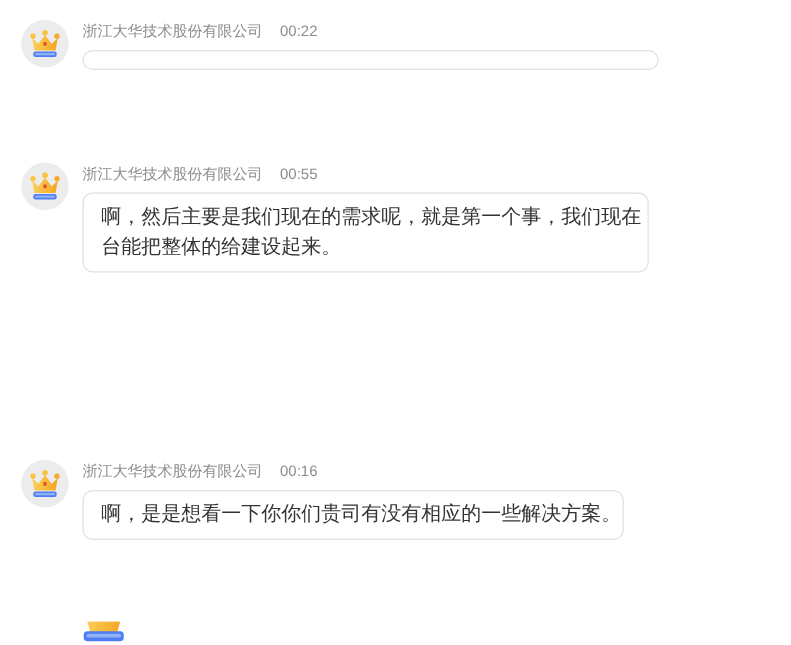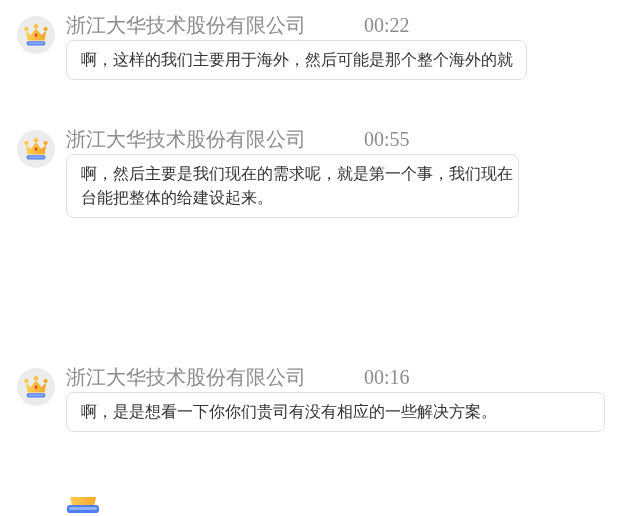--- a/index.html
+++ b/index.html
@@ -18,26 +18,25 @@
     border-radius: 50%;
     background: #ececec;
     display: flex; align-items: center; justify-content: center;
   }
   .avatar svg { width: 26px; height: 25px; display: block; }
   .meta {
     position: absolute;
     left: 66px; top: 0;
     height: 18px;
     display: flex; align-items: center;
-    font-size: 20px;
+    font-size: 12px;
     color: #8c8c8c;
     white-space: nowrap;
-    gap: 44px;
   }
-  .meta .time { margin-left: 14px; font-family: Liberation Serif, serif; }
+  .meta .time { margin-left: 14px; }
   .bubble {
     position: absolute;
     left: 66px;
     background: #ffffff;
     border: 1px solid #e0e0e0;
     border-radius: 8px;
     padding: 7px 14px;
     font-size: 16px;
     line-height: 24px;
     color: #333333;
@@ -46,21 +45,21 @@
   .bubble .line { white-space: nowrap; }
   
   #msg1 { top: 16px; }
   #msg1 .meta { top: 0px; }
   #msg1 .bubble { top: 24px; width: 461px; }
   #msg2 { top: 130px; }
   #msg2 .meta { top: 0px; }
   #msg2 .bubble { top: 24px; width: 453px; }
   #msg3 { top: 368px; }
   #msg3 .meta { top: 0px; }
-  #msg3 .bubble { top: 24px; width: 539px; }
+  #msg3 .bubble { top: 24px; width: 433px; }
   
   .partial-crown {
     position: absolute;
     left: 64px; top: 496px;
     width: 38px; height: 20px;
   }
   .partial-crown .gold {
     position: absolute; left: 4px; top: 1px;
     width: 30px; height: 9px;
     background: linear-gradient(90deg, #fccf58, #f2a524);
@@ -106,21 +105,20 @@
       <svg viewBox="0 0 32 30">
           <use href="#crownIcon"></use>
         </svg>
     </span>
   </div>
   <div class="meta">
     <span class="speaker">浙江大华技术股份有限公司</span>
     <span class="time">00:22</span>
   </div>
   <div class="bubble">
-    <div class="line">啊，这样的我们主要用于海外，然后可能是那个整个海外的就</div>
   </div>
 </div>
 
 <div class="msg" id="msg2">
   <div class="avatar">
     <span>
       <svg viewBox="0 0 32 30">
           <use href="#crownIcon"></use>
         </svg>
     </span>

